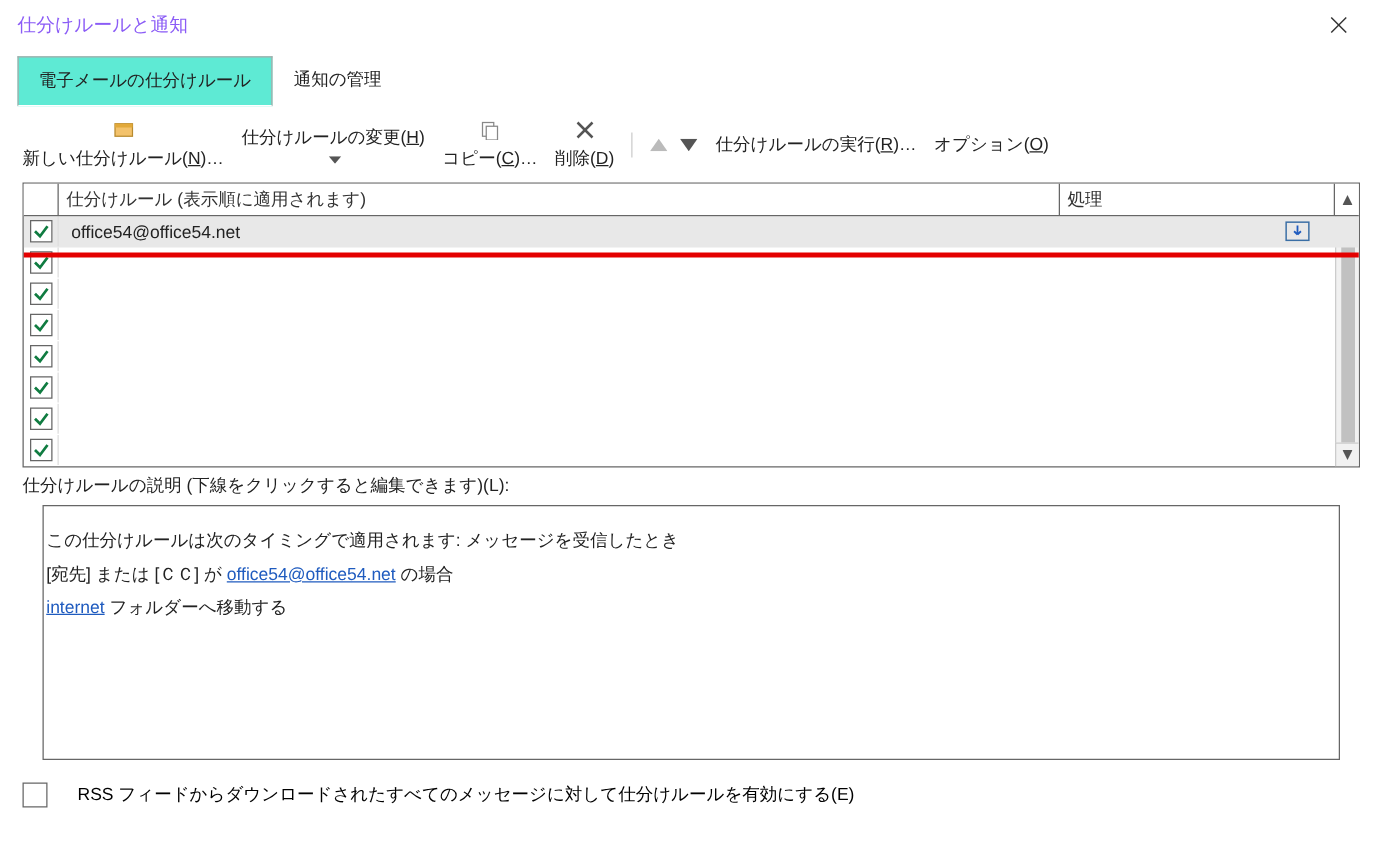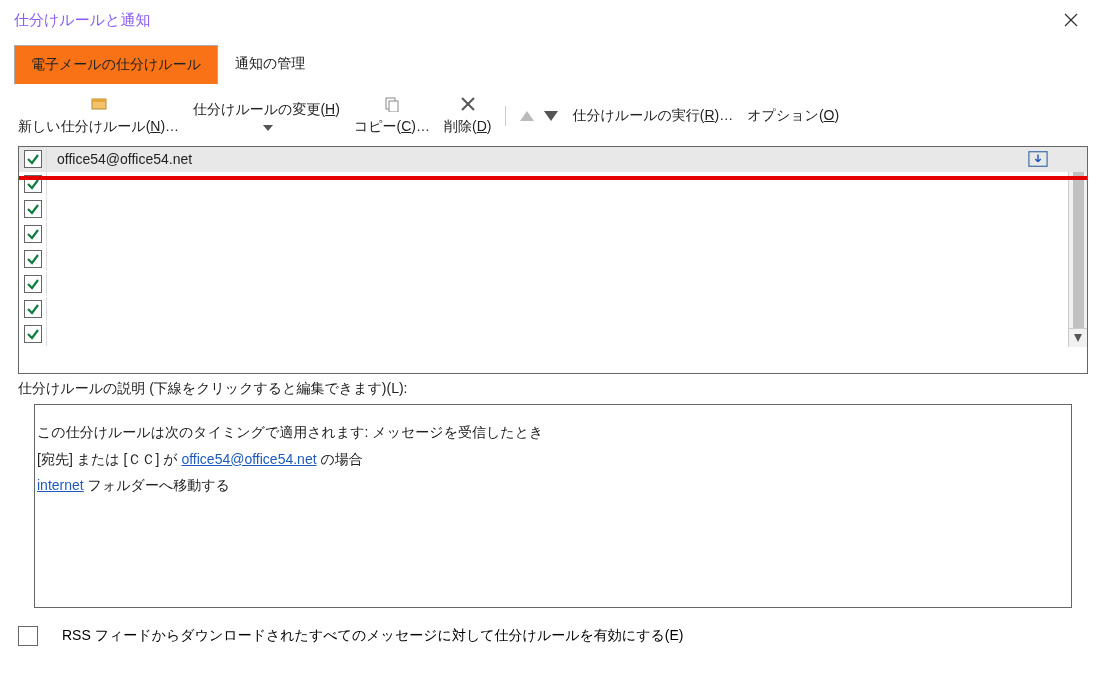--- a/index.html
+++ b/index.html
@@ -8,21 +8,21 @@
 .window { position: relative; width: 100%; height: 100%; }
 .titlebar { display: flex; align-items: center; height: 40px; padding: 0 14px; }
 .titlebar .title { flex: 1; font-size: 15px; color: #8b5cf6; }
 .close-btn { width: 42px; height: 30px; display:flex; align-items:center; justify-content:center; cursor:pointer; font-size:16px; color:#333;}
 .close-btn svg { width:14px; height:14px; stroke:#333; stroke-width:1.2 }
 
 .content { padding: 4px 14px 0 14px; }
 
 .tabs { display:flex; }
 .tab { padding: 10px 16px 10px 16px; border:1px solid transparent; color:#222; cursor:pointer; border-bottom:none; }
-.tab.active { border-color:#aaa; background:#f97316; border-bottom:1px solid #fff; position:relative; top:1px;font-family:Liberation Mono, monospace;}
+.tab.active { border-color:#aaa; background:#5eead4; border-bottom:1px solid #fff; position:relative; top:1px;font-family:Liberation Mono, monospace;}
 
 .toolbar { display:flex; align-items:center; gap:14px; padding:12px 4px 10px 4px; flex-wrap:wrap;}
 .tbtn { display:flex; align-items:center; gap:6px; color:#222; cursor:pointer; white-space:nowrap;flex-direction:column;}
 .tbtn .u { text-decoration: underline; }
 .tbtn svg { width:16px; height:16px; }
 .tdrop { display:inline-flex; flex-direction:column; margin-left:2px;}
 .tdrop svg{width:10px;height:6px; fill:#555;}
 .arrows {display:flex; gap:10px; align-items:center;}
 .arrows svg{width:14px; height:10px; fill:#888;}
 
@@ -123,20 +123,30 @@
       </div>
       <div class="tbtn">
         <span><span>仕分けルールの実行(</span><span class="u">R</span><span>)…</span></span>
       </div>
       <div class="tbtn">
         <span><span>オプション(</span><span class="u">O</span><span>)</span></span>
       </div>
     </div>
 
     <div class="listwrap">
+      <div class="listheader">
+        <div class="col1"></div>
+        <div class="colName">仕分けルール (表示順に適用されます)</div>
+        <div class="colAct">処理</div>
+        <div class="colScr">
+            <svg viewBox="0 0 8 8">
+              <polygon points="4,0 8,8 0,8"></polygon>
+            </svg>
+          </div>
+      </div>
 
       <div class="listbody">
         <div class="scrollbar">
             <div class="thumb"></div>
           </div>
         <div class="rows" style="position:relative;">
           <div class="redframe"></div>
 
           <div class="row highlightRow">
             <div class="chkcell">

